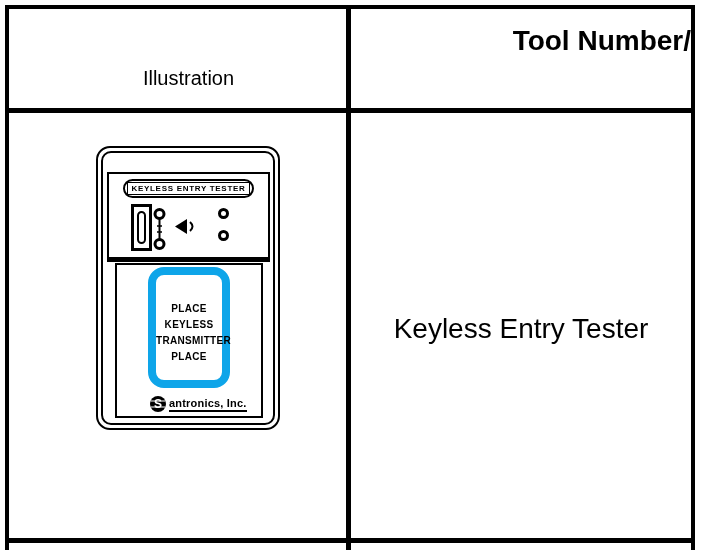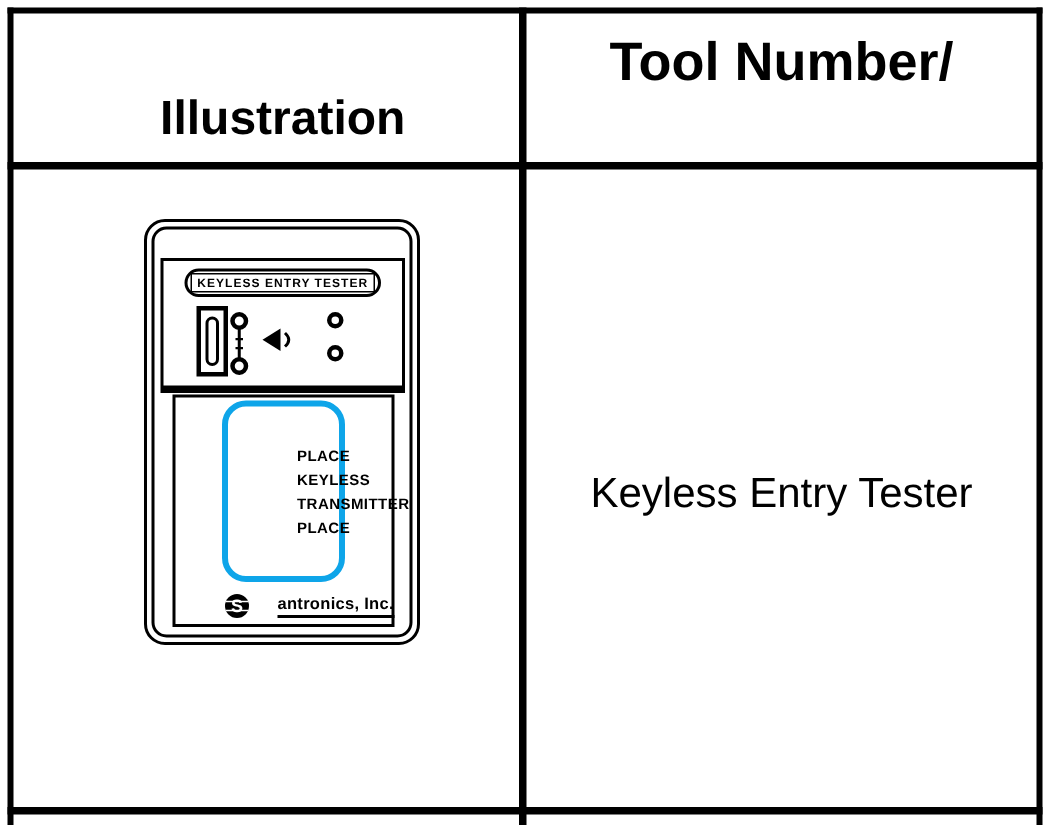--- a/index.html
+++ b/index.html
@@ -19,25 +19,25 @@
   .border-top      { left: 5px;  top: 5px;   width: 690px; height: 4px; }
   .border-left     { left: 5px;  top: 5px;   width: 4px;   height: 545px; }
   .border-right    { left: 691px;top: 5px;   width: 4px;   height: 545px; }
   .divider-col     { left: 346px;top: 5px;   width: 5px;   height: 545px; }
   .divider-header  { left: 5px;  top: 108px; width: 690px; height: 5px; }
   .divider-bottom  { left: 5px;  top: 538px; width: 690px; height: 5px; }
 
   
   .hdr-left {
     position: absolute; left: 9px; top: 63px; width: 359px;
-    text-align: center; font-size: 32px; font-weight: bold; line-height: 30px;
+    text-align: center; font-size: 20px; font-weight: normal; line-height: 30px;
   }
   .hdr-right {
     position: absolute; left: 351px; top: 24px; width: 340px;
-    text-align: center; font-size: 36px; font-weight: bold; line-height: 33px;
+    text-align: right; font-size: 28px; font-weight: bold; line-height: 33px;
   }
 
   
   .cell-desc {
     position: absolute; left: 351px; top: 314px; width: 340px;
     text-align: center; font-size: 28px; line-height: 30px;
   }
 
   
   .dev-body {
@@ -75,30 +75,30 @@
   }
   .led-top    { left: 218px; top: 208px; }
   .led-bottom { left: 218px; top: 230px; }
 
   .panel-bottom {
     position: absolute; left: 115px; top: 263px; width: 148px; height: 155px;
     border: 2px solid #000; background: #fff;
   }
   .pad {
     position: absolute; left: 148px; top: 267px; width: 82px; height: 121px;
-    border: 4px solid #0ea5e9; border-radius: 16px;
+    border: 8px solid #0ea5e9; border-radius: 16px;
     text-align: center; padding-top: 26px;
-    font-size: 10px; font-weight: bold; line-height: 16px; letter-spacing: 0.3px; padding-left: 46px;
+    font-size: 10px; font-weight: bold; line-height: 16px; letter-spacing: 0.3px;
   }
   .logo {
     position: absolute; left: 149px; top: 395px; height: 18px;
     display: flex; align-items: center;
   }
   .logo-text {
-    margin-left: 18px; font-size: 11px; font-weight: bold; letter-spacing: 0.2px;
+    margin-left: 2px; font-size: 11px; font-weight: bold; letter-spacing: 0.2px;
     border-bottom: 2px solid #000; line-height: 12px; padding-bottom: 1px;
     white-space: nowrap;
   }
 </style>
 </head>
 <body>
 
 <div class="page">
 
   <div class="ink border-top"></div>

